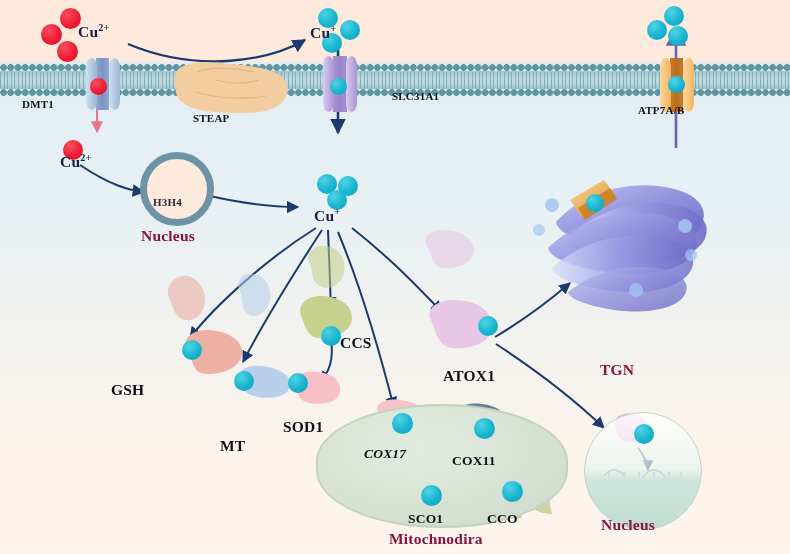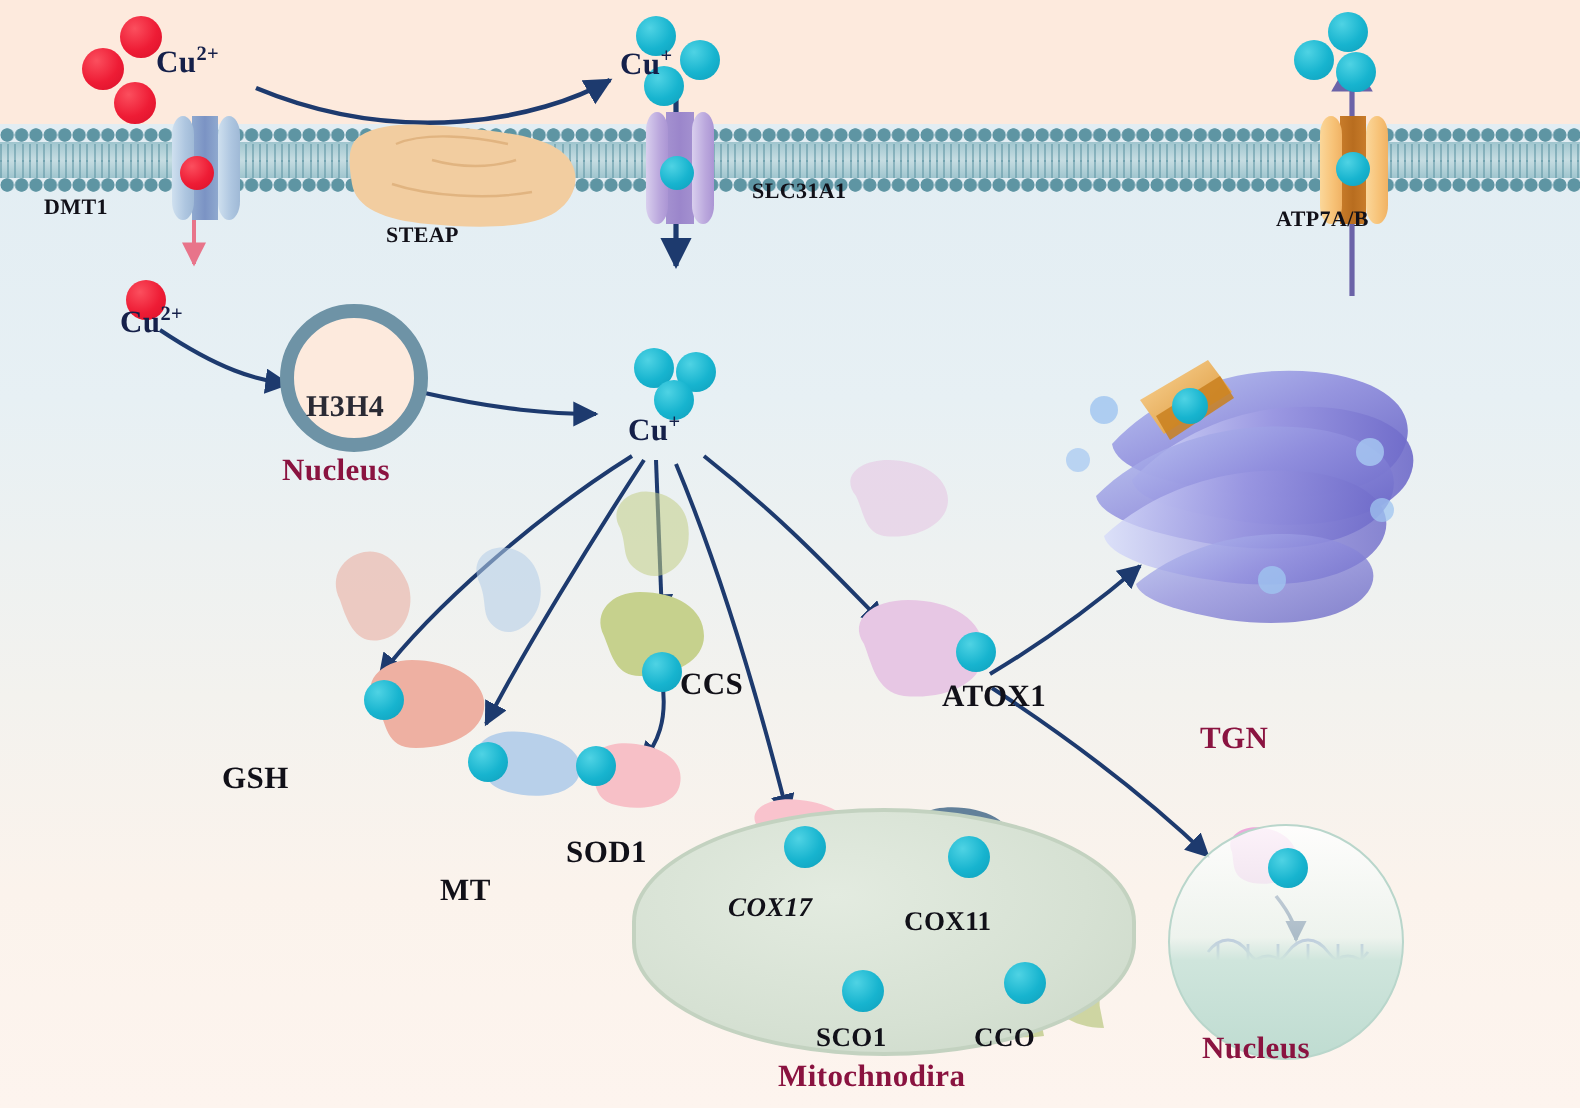--- a/index.html
+++ b/index.html
@@ -44,21 +44,21 @@
   
   .lab {
     position:absolute; font-weight:bold; color:#111018;
     white-space:nowrap; letter-spacing:.2px;
   }
   .lab.org { color:#8a1340; }
   .lab.ion { color:#15204a; }
   .lab.s16 { font-size:15.5px; }
   .lab.s15 { font-size:11px; }
   .lab.s14 { font-size:13.5px; }
-  .lab.s13 { font-size:15px; }
+  .lab.s13 { font-size:11px; }
   .lab sup { font-size:.66em; }
 
   
   .ion-red, .ion-cu {
     position:absolute; border-radius:50%;
   }
   .ion-red { background:radial-gradient(circle at 35% 30%, #fb4f5e 0%, #ee1c35 55%, #d9102a 100%); }
   .ion-cu  { background:radial-gradient(circle at 35% 30%, #4fd3e4 0%, #17b4cf 55%, #0f9ebb 100%); }
 
   
@@ -318,31 +318,31 @@
   <div class="lab ion s16" style="left:78px; top:22px;"><span>Cu</span><sup>2+</sup></div>
 
   <div class="lab ion s16" style="left:60px; top:152px;"><span>Cu</span><sup>2+</sup></div>
 
   <div class="lab ion s16" style="left:310px; top:23px;"><span>Cu</span><sup>+</sup></div>
 
   <div class="lab ion s16" style="left:314px; top:206px;"><span>Cu</span><sup>+</sup></div>
 
   <div class="lab s15" style="left:22px; top:98px;">DMT1</div>
   <div class="lab s15" style="left:193px; top:112px;">STEAP</div>
-  <div class="lab s15" style="left:376px; top:90px;">SLC31A1</div>
+  <div class="lab s15" style="left:392px; top:90px;">SLC31A1</div>
   <div class="lab s15" style="left:638px; top:104px;">ATP7A/B</div>
 
   <div class="lab s13" style="left:153px; top:196px; color:#2a2a34;">H3H4</div>
   <div class="lab org s16" style="left:141px; top:227px;">Nucleus</div>
 
   <div class="lab s16" style="left:111px; top:381px;">GSH</div>
   <div class="lab s16" style="left:220px; top:408px;margin-top:29px;">MT</div>
   <div class="lab s16" style="left:283px; top:418px;">SOD1</div>
   <div class="lab s16" style="left:340px; top:334px;">CCS</div>
-  <div class="lab s16" style="left:443px; top:340px;margin-left:28px;">ATOX1</div>
+  <div class="lab s16" style="left:443px; top:367px;">ATOX1</div>
 
   <div class="lab org s16" style="left:600px; top:313px;margin-top:48px;">TGN</div>
 
   <div class="lab s14" style="left:364px; top:446px;font-style:italic;">COX17</div>
   <div class="lab s14" style="left:452px; top:453px;">COX11</div>
   <div class="lab s14" style="left:408px; top:511px;">SCO1</div>
   <div class="lab s14" style="left:487px; top:511px;text-align:right;">CCO</div>
   <div class="lab org s16" style="left:389px; top:530px;">Mitochnodira</div>
 
   <div class="lab org s16" style="left:601px; top:516px;">Nucleus</div>

